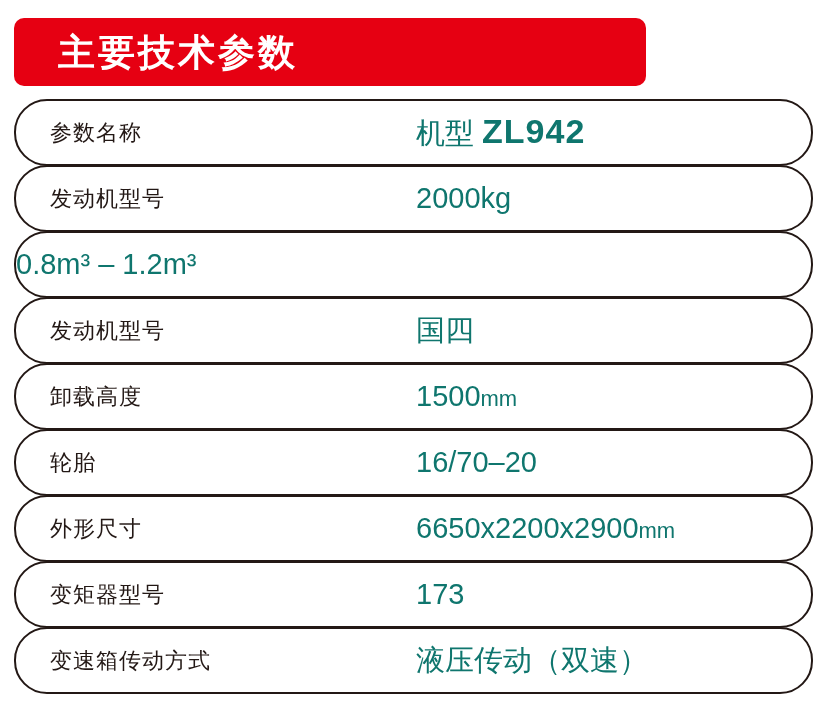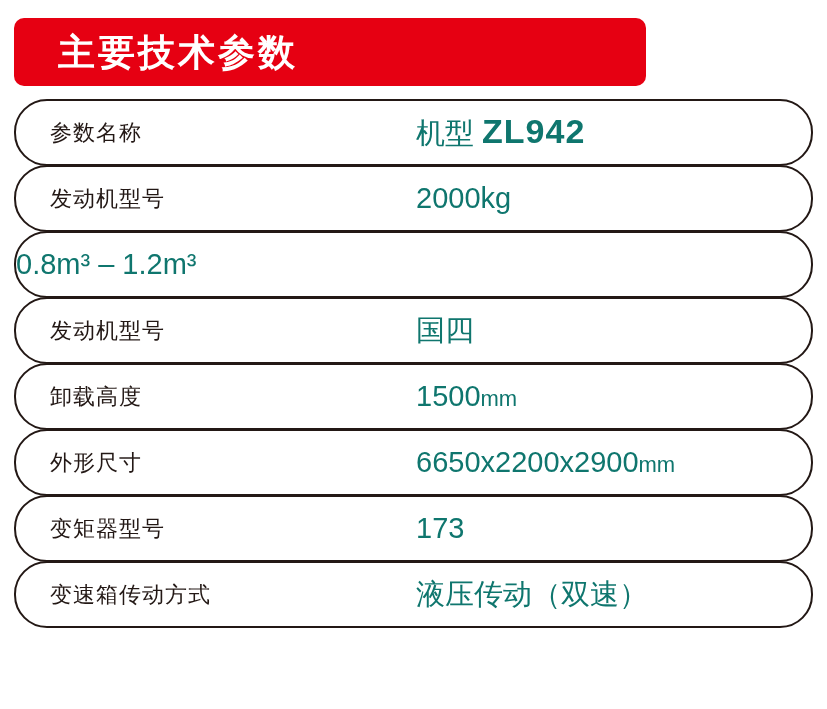--- a/index.html
+++ b/index.html
@@ -118,20 +118,24 @@
       <div class="cell-value">国四</div>
     </div>
 
     <div class="spec-row">
       <div class="cell-name">卸载高度</div>
       <div class="cell-value">
         <span>1500</span><span class="unit-sm">mm</span>
       </div>
     </div>
 
+    <div class="spec-row">
+      <div class="cell-name">轮胎</div>
+      <div class="cell-value">16/70–20</div>
+    </div>
 
     <div class="spec-row">
       <div class="cell-name">外形尺寸</div>
       <div class="cell-value">
         <span>6650x2200x2900</span><span class="unit-sm">mm</span>
       </div>
     </div>
 
     <div class="spec-row">
       <div class="cell-name">变矩器型号</div>

